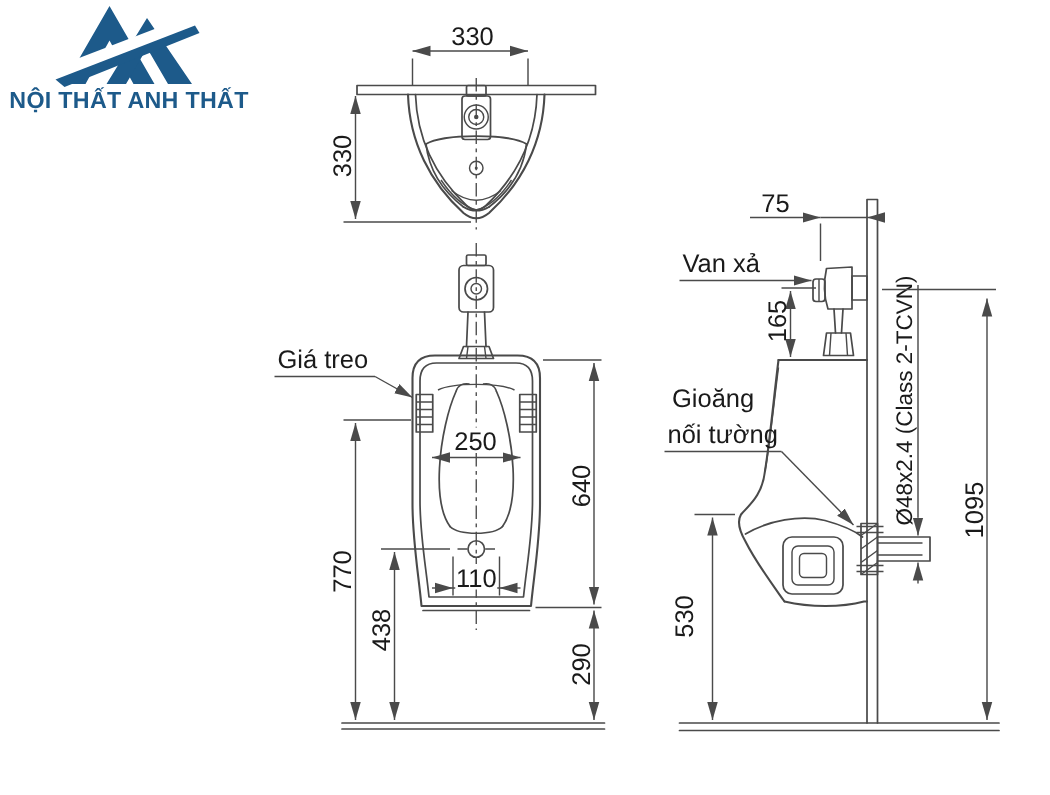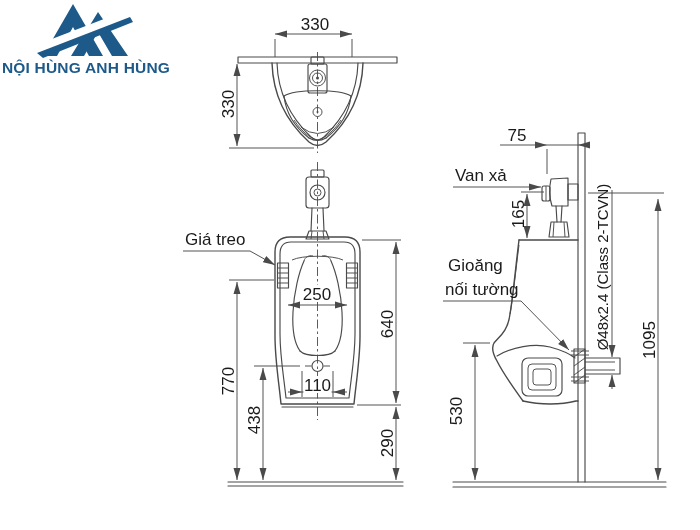--- a/index.html
+++ b/index.html
@@ -31,21 +31,21 @@
 
 <div class="stage">
 
   <div class="logo">
     <svg class="logo-mark" width="170" height="56" viewBox="0 0 170 56">
       <path class="lg" fill-rule="evenodd" d="M42,54 L72,2 L102,54 Z M72,25 L88,54 L56,54 Z"></path>
       <path class="lg" fill-rule="evenodd" d="M70,54 L97,10 L127,54 Z M97,30 L111,54 L83,54 Z"></path>
       <path class="lgw" d="M30,45 L129,7 L136,17 L37,55 Z"></path>
       <path class="lg" d="M36,51 L129,15 L132,20 L42,56 Z"></path>
     </svg>
-    <span class="logo-name">NỘI HÙNG ANH HÙNG</span>
+    <span class="logo-name">NỘI THẤT ANH THẤT</span>
   </div>
 
   <svg class="draw" width="700" height="530" viewBox="0 0 700 530">
     <defs>
       <marker id="mEnd" viewBox="0 0 12 9" refX="12" refY="4.5" markerWidth="12" markerHeight="9" orient="auto" markerUnits="userSpaceOnUse">
         <path d="M0,1 L12,4.5 L0,8 Z" fill="#4a4a4a"></path>
       </marker>
       <marker id="mStart" viewBox="0 0 12 9" refX="12" refY="4.5" markerWidth="12" markerHeight="9" orient="auto-start-reverse" markerUnits="userSpaceOnUse">
         <path d="M0,1 L12,4.5 L0,8 Z" fill="#4a4a4a"></path>
       </marker>

